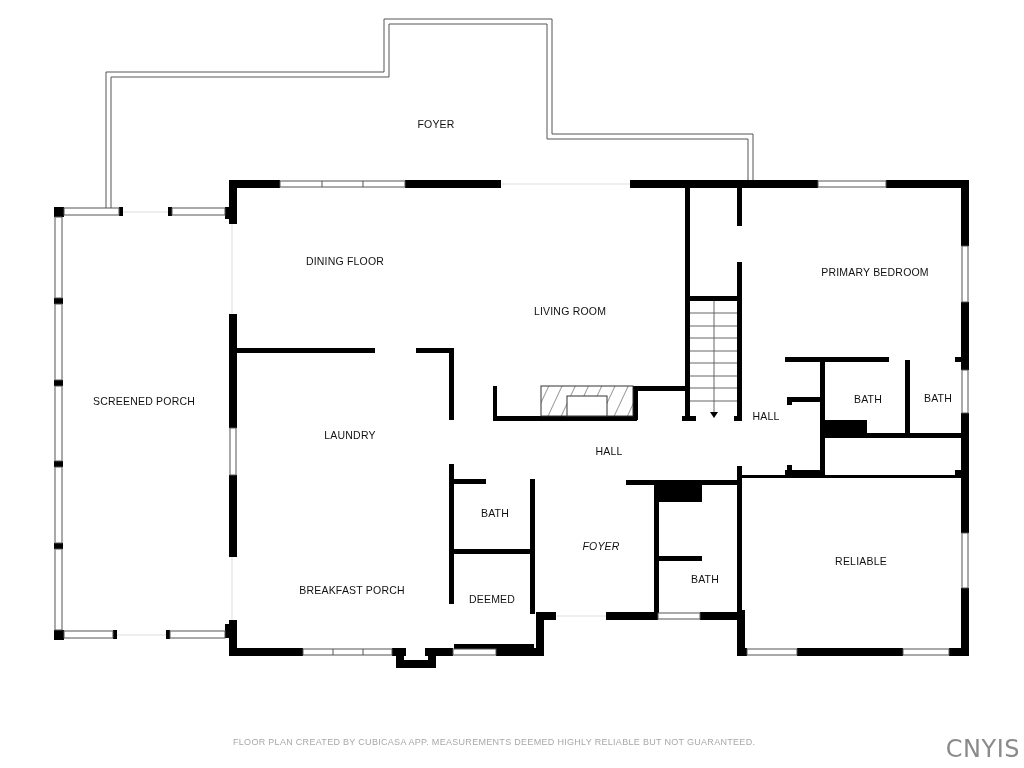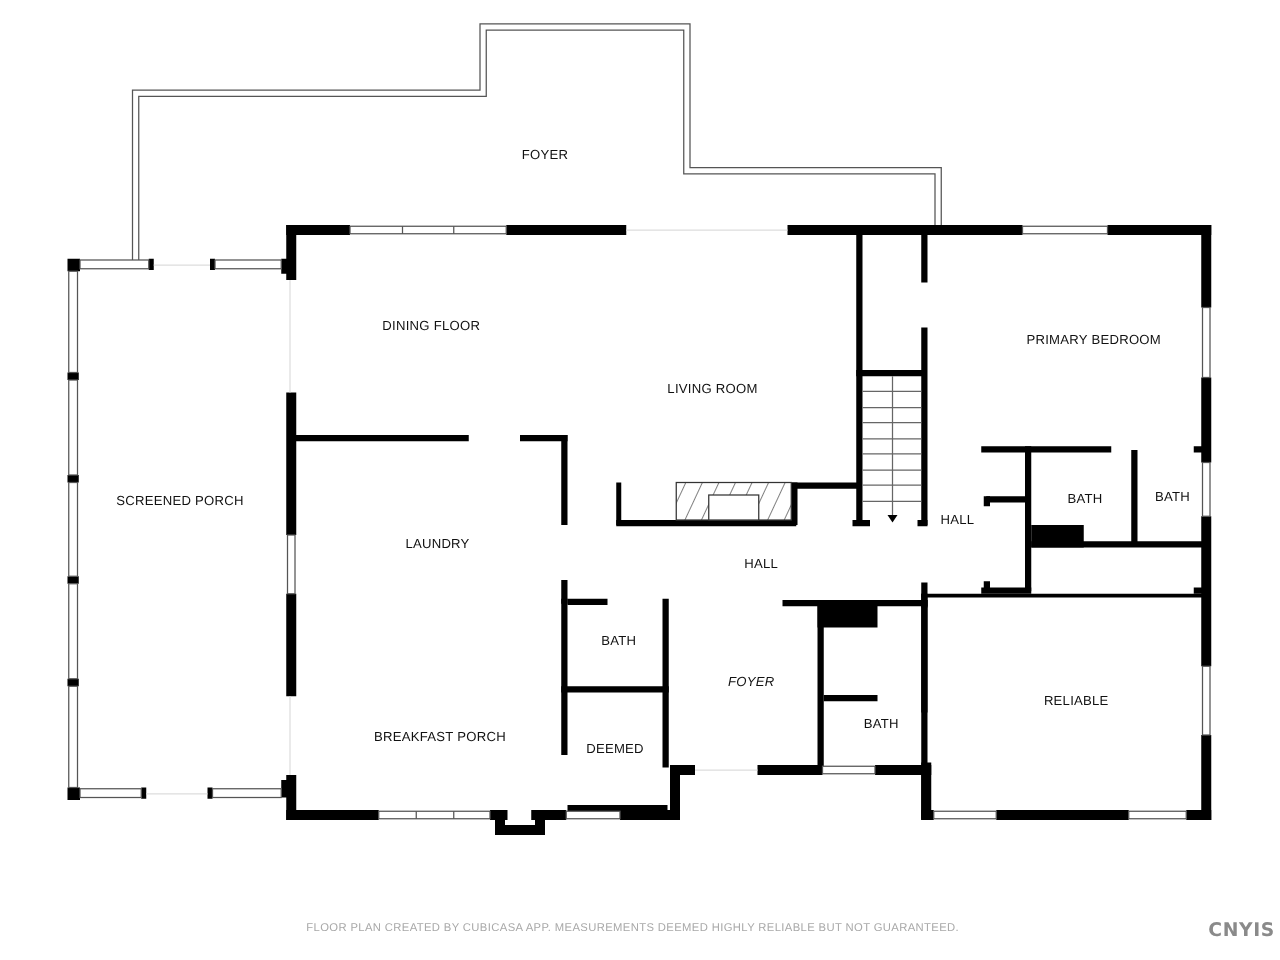--- a/index.html
+++ b/index.html
@@ -1,20 +1,20 @@
 <!DOCTYPE html>
 <html><head>
   <meta charset="utf-8">
   <style>
     html, body { margin: 0; padding: 0; background: #ffffff; }
     body { width: 1024px; height: 768px; position: relative; overflow: hidden; font-family: "Liberation Sans", sans-serif; }
     #plan { position: absolute; left: 0; top: 0; width: 1024px; height: 768px; }
     .room-label { position: absolute; font-size: 10.5px; color: #111; letter-spacing: 0.2px; white-space: nowrap; transform: translate(-50%, -50%); }
-    .disclaimer { position: absolute; left: 245px; top: 737px; font-size: 9px; color: #a8a8a8; letter-spacing: 0.3px; white-space: nowrap; }
-    .watermark { position: absolute; right: 4px; top: 735px; font-size: 15px; color: #8a8a8a; letter-spacing: 0.5px; font-family: "DejaVu Sans", sans-serif; font-weight: 700; }
+    .disclaimer { position: absolute; left: 233px; top: 737px; font-size: 9px; color: #a8a8a8; letter-spacing: 0.3px; white-space: nowrap; }
+    .watermark { position: absolute; right: 4px; top: 735px; font-size: 24px; color: #8a8a8a; letter-spacing: 0.5px; font-family: "DejaVu Sans", sans-serif; font-weight: 400; }
   </style>
 </head>
 <body>
 
 <svg id="plan" viewBox="0 0 1024 768" xmlns="http://www.w3.org/2000/svg">
 
   <g fill="none" stroke="#555" stroke-width="1">
     <polyline points="106,210 106,72 384,72 384,19 552,19 552,134 753,134 753,181"></polyline>
     <polyline points="111,210 111,77 389,77 389,24 547,24 547,139 748,139 748,181"></polyline>
   </g>

